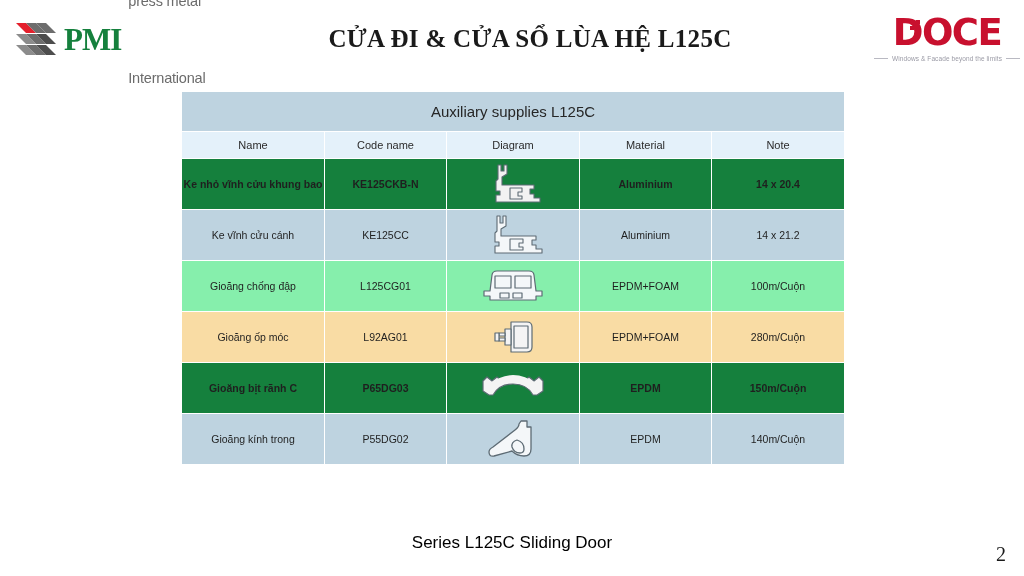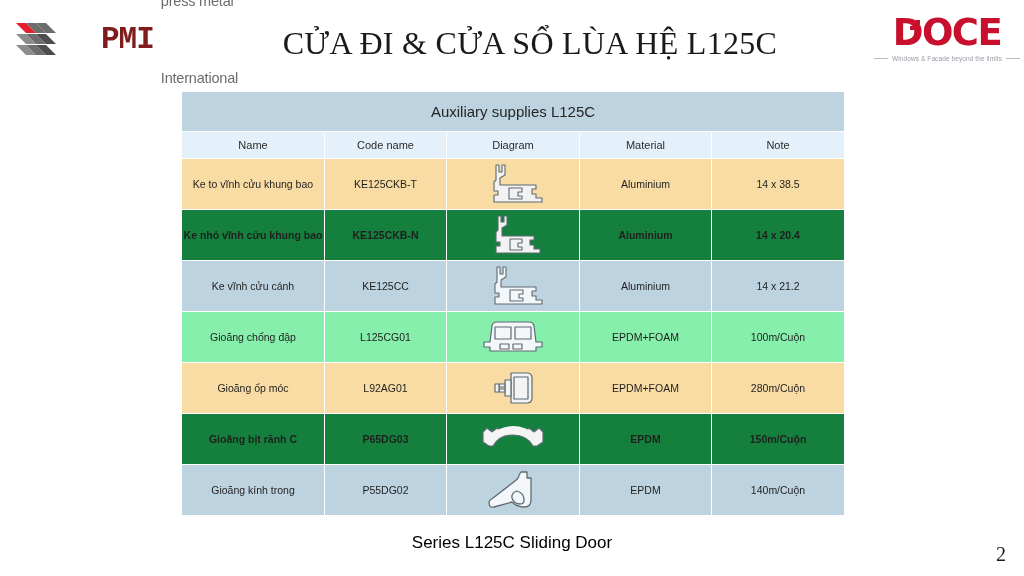--- a/index.html
+++ b/index.html
@@ -34,28 +34,27 @@
   }
   .pmi-mark {
     width: 46px;
     height: 40px;
     position: relative;
     overflow: hidden;
     margin-right: 4px;
   }
   .pmi-mark svg { display: block; }
   .pmi-word {
-    font-family: Liberation Mono, monospace;
+    font-family: Liberation Serif, serif;
     font-weight: bold;
     font-size: 31px;
     letter-spacing: -1px;
-    color: #7f1d1d;
+    color: #15803d;
     line-height: 34px;
     margin-right: 7px;
-    margin-left: 37px;
   }
   .pmi-tag {
     display: flex;
     flex-direction: column;
     justify-content: center;
     line-height: 15px;
     gap: 24px;
   }
   .pmi-tag-line1 {
     font-size: 14.5px;
@@ -70,22 +69,22 @@
   }
 
   
   .slide-title {
     position: absolute;
     left: 230px;
     top: 25px;
     width: 600px;
     text-align: center;
     font-family: "Liberation Serif", "DejaVu Serif", serif;
-    font-weight: normal;
-    font-size: 32px;
+    font-weight: bold;
+    font-size: 25px;
     color: #1a1a1a;
     letter-spacing: 0.3px;
   }
 
   
   .doce-logo {
     position: absolute;
     right: 2px;
     top: 14px;
     width: 150px;
@@ -276,38 +275,20 @@
       <tr>
         <th class="col-head">Name</th>
         <th class="col-head">Code name</th>
         <th class="col-head">Diagram</th>
         <th class="col-head">Material</th>
         <th class="col-head">Note</th>
       </tr>
     </thead>
     <tbody>
 
-      <tr>
-        <td class="cell name-cell tint-0">Ke to vĩnh cửu khung bao</td>
-        <td class="cell tint-0">KE125CKB-T</td>
-        <td class="cell diagram-cell tint-0">
-          <span>
-          <svg width="74" height="46" viewBox="0 0 74 46" aria-hidden="true">
-            <g fill="#f2f2f2" stroke="#5d6b74" stroke-width="1.1" stroke-linejoin="round">
-              <path d="M20 4 L23 4 L23 11 L26 11 L26 4 L29 4 L29 14 L24 17 L24 24
-                       L60 24 L60 28 L56 28 L56 33 L60 33 L60 37 L66 37 L66 41 L18 41
-                       L18 34 L22 34 L22 30 L18 30 L18 21 L20 19 Z"></path>
-              <path d="M33 27 L46 27 L46 31 L42 31 L42 35 L46 35 L46 38 L33 38 Z"></path>
-            </g>
-          </svg>
-          </span>
-        </td>
-        <td class="cell tint-0">Aluminium</td>
-        <td class="cell tint-0">14 x 38.5</td>
-      </tr>
 
       <tr>
         <td class="cell name-cell tint-1">Ke nhỏ vĩnh cửu khung bao</td>
         <td class="cell tint-1">KE125CKB-N</td>
         <td class="cell diagram-cell tint-1">
           <span>
           <svg width="74" height="46" viewBox="0 0 74 46" aria-hidden="true">
             <g fill="#f2f2f2" stroke="#5d6b74" stroke-width="1.1" stroke-linejoin="round">
               <path d="M22 4 L25 4 L25 10 L28 10 L28 4 L31 4 L31 13 L26 16 L26 24
                        L58 24 L58 28 L54 28 L54 33 L58 33 L58 37 L64 37 L64 41 L20 41

